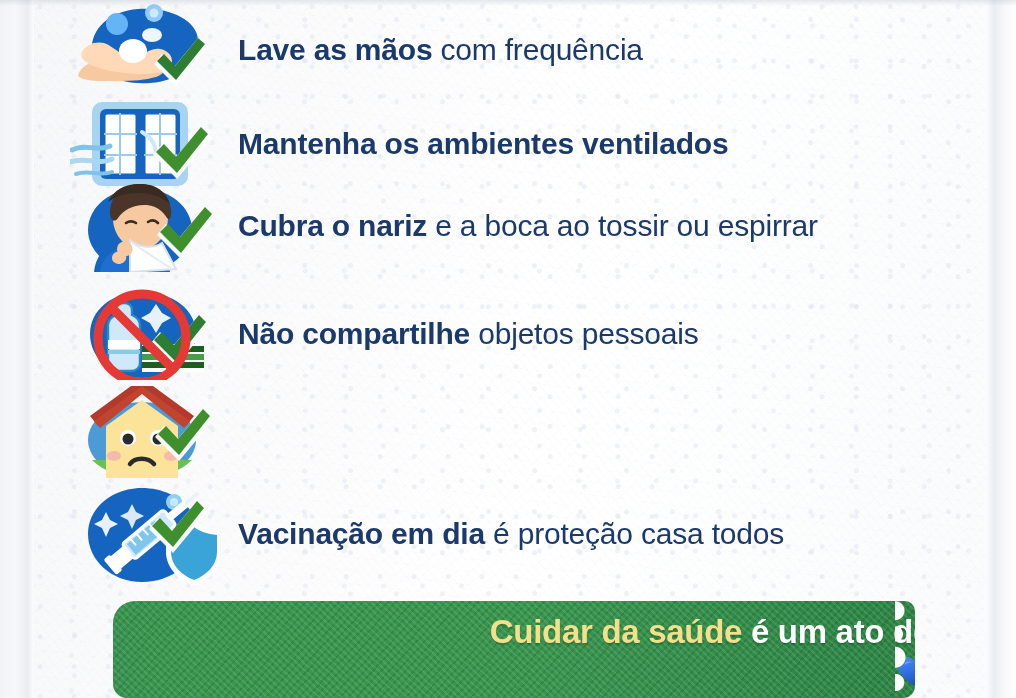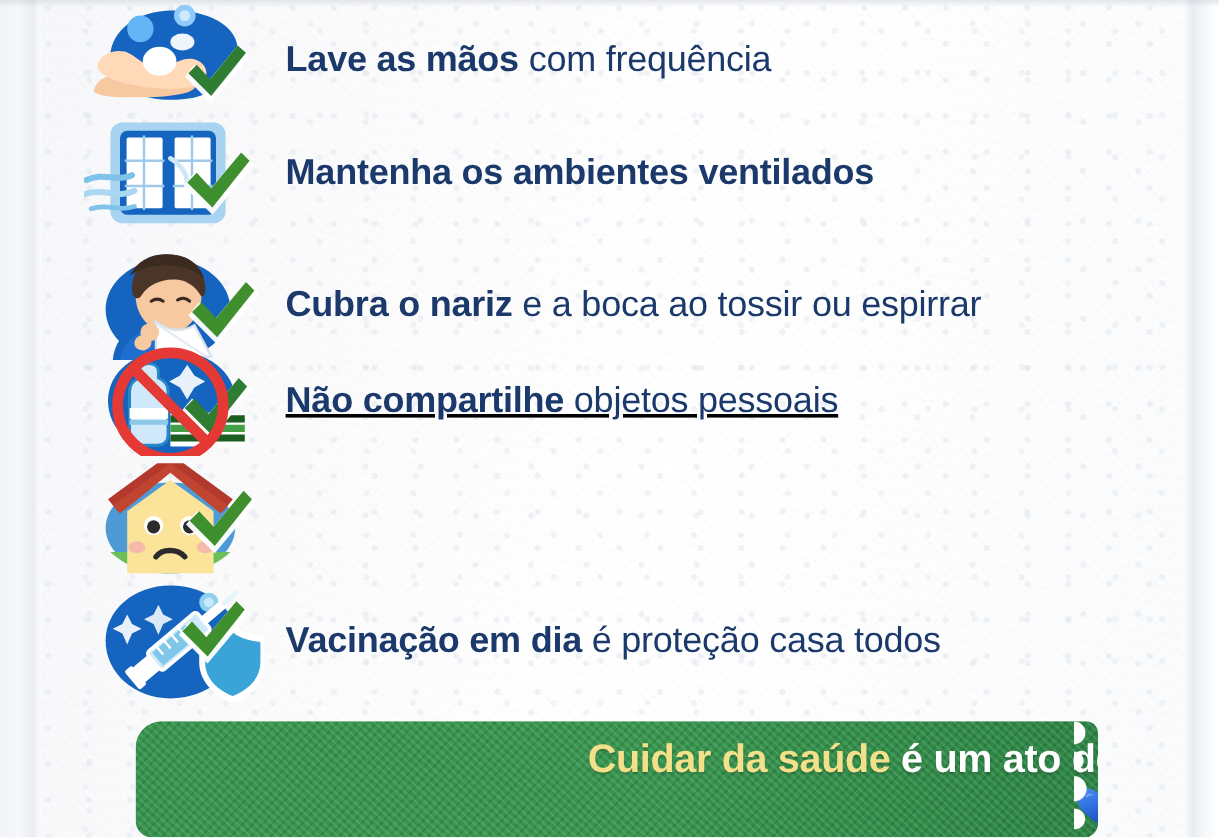--- a/index.html
+++ b/index.html
@@ -136,21 +136,21 @@
           <path d="M72 34c10 6 14 14 14 22" stroke="#cfe7f7" stroke-width="4" fill="none" stroke-linecap="round"></path>
           <path d="M92 46l13 14 26-31 11 10-35 42-24-24z" fill="#ffffff" opacity=".95"></path>
           <path d="M94 46l12 13 25-30 7 7-31 39-21-21z" fill="#3f8f2e"></path>
         </svg>
       </div>
       <div class="row-text">
         <span class="b">Mantenha os ambientes ventilados</span><span class="r"></span>
       </div>
     </div>
 
-    <div class="row" style="top:208px;">
+    <div class="row" style="top:180px;">
       <div class="icon-wrap">
         <svg viewBox="0 0 150 92" width="150" height="92">
           <ellipse cx="70" cy="50" rx="52" ry="42" fill="#1565c0"></ellipse>
           <path d="M24 92c2-20 16-31 38-31s36 11 38 31z" fill="#1565c0"></path>
           <path d="M30 92c3-17 16-26 33-26s30 9 33 26z" fill="#1f6fd0"></path>
           <path d="M43 38c0-17 12-28 28-28s27 11 27 27c0 15-8 28-22 32-15 4-33-10-33-31z" fill="#f7c9a0"></path>
           <path d="M40 30c2-17 15-26 31-26 17 0 28 10 30 25 1 9-2 12-4 9-3-5-9-12-20-13-13-1-24 5-29 13-4 6-9 1-8-8z" fill="#4a3528"></path>
           <path d="M38 22c6-13 19-19 33-18 15 1 25 8 29 20-9-8-20-11-32-11-12 0-22 3-30 9z" fill="#3b2a20"></path>
           <path d="M56 43c3-2 7-2 10 0" stroke="#3b2a20" stroke-width="2.6" fill="none" stroke-linecap="round"></path>
           <path d="M78 42c3-2 7-2 10 1" stroke="#3b2a20" stroke-width="2.6" fill="none" stroke-linecap="round"></path>
@@ -160,21 +160,21 @@
           <path d="M46 72c4-2 9 0 10 4 1 4-2 7-6 8-4 0-8-2-8-6 0-3 2-5 4-6z" fill="#f7c9a0"></path>
           <path d="M96 44l13 14 26-31 11 10-35 42-24-24z" fill="#ffffff" opacity=".95"></path>
           <path d="M98 44l12 13 25-30 7 7-31 39-21-21z" fill="#3f8f2e"></path>
         </svg>
       </div>
       <div class="row-text">
         <span class="b">Cubra o nariz</span><span class="r"> e a boca ao tossir ou espirrar</span>
       </div>
     </div>
 
-    <div class="row" style="top:288px;text-decoration:underline;">
+    <div class="row" style="top:288px;">
       <div class="icon-wrap">
         <svg viewBox="0 0 150 92" width="150" height="92">
           <path d="M20 46c0-24 22-42 52-42s54 17 54 42-23 44-54 44S20 70 20 46z" fill="#1565c0"></path>
           <path d="M86 16l6 9 9 5-9 5-6 10-6-10-9-5 9-5z" fill="#ffffff" opacity=".9"></path>
           <path d="M46 22c0-4 3-7 8-7s8 3 8 7v5c5 2 8 6 8 11v37c0 5-4 8-9 8H47c-5 0-9-3-9-8V38c0-5 3-9 8-11z" fill="#cfe9fa" stroke="#2a86c8" stroke-width="2.4"></path>
           <rect x="38" y="52" width="32" height="9" fill="#ffffff"></rect>
           <rect x="38" y="62" width="32" height="4" fill="#8fc9ea"></rect>
           <path d="M72 56h62v28H72z" fill="#ffffff"></path>
           <path d="M72 58h62v6H72z" fill="#1b5e20"></path>
           <path d="M72 66h62v6H72z" fill="#43a047"></path>

